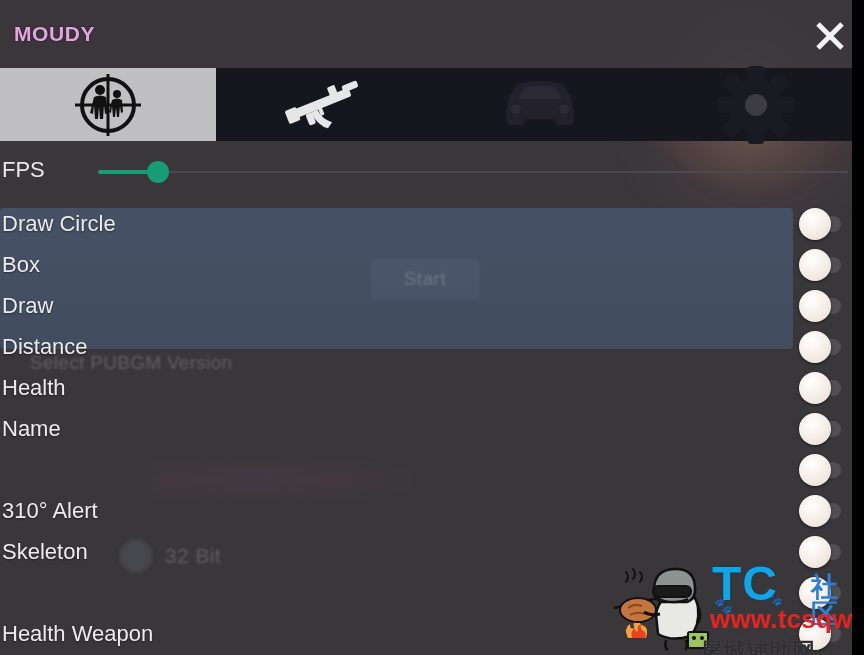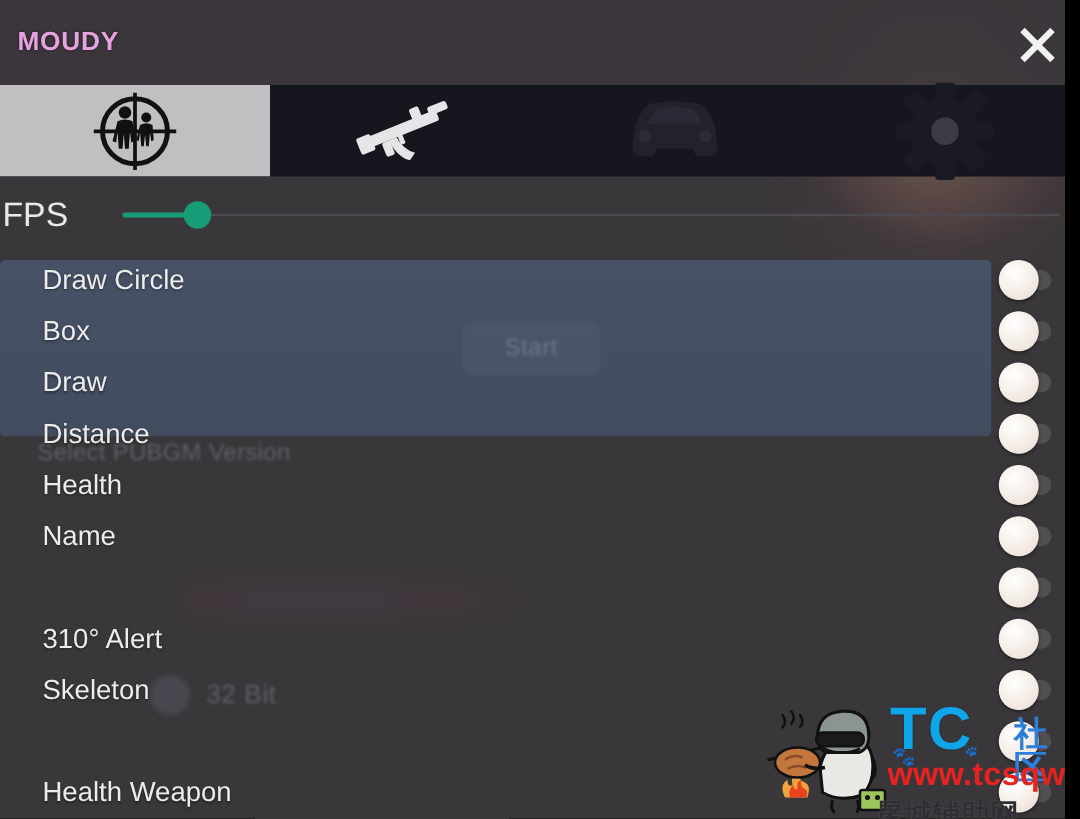--- a/index.html
+++ b/index.html
@@ -157,21 +157,21 @@
   
   .fps-row {
     position: absolute;
     left: 0; top: 145px;
     width: 864px; height: 58px;
     z-index: 4;
   }
   .fps-label {
     position: absolute;
     left: 2px; top: 12px;
-    font-size: 27px;
+    font-size: 22px;
     color: #e9e9ea;
   }
   .slider {
     position: absolute;
     left: 98px; top: 25px;
     width: 750px; height: 4px;
     cursor: pointer;
   }
   .slider-track {
     position: absolute;
@@ -193,21 +193,20 @@
     border-radius: 50%;
     background: #169c76;
   }
 
   
   .options {
     position: absolute;
     left: 0; top: 203px;
     width: 864px;
     z-index: 4;
-    padding-left: 32px;
   }
   .opt-row {
     position: relative;
     height: 41px;
     display: flex;
     align-items: center;
     cursor: pointer;
   }
   .opt-label {
     font-size: 22px;

